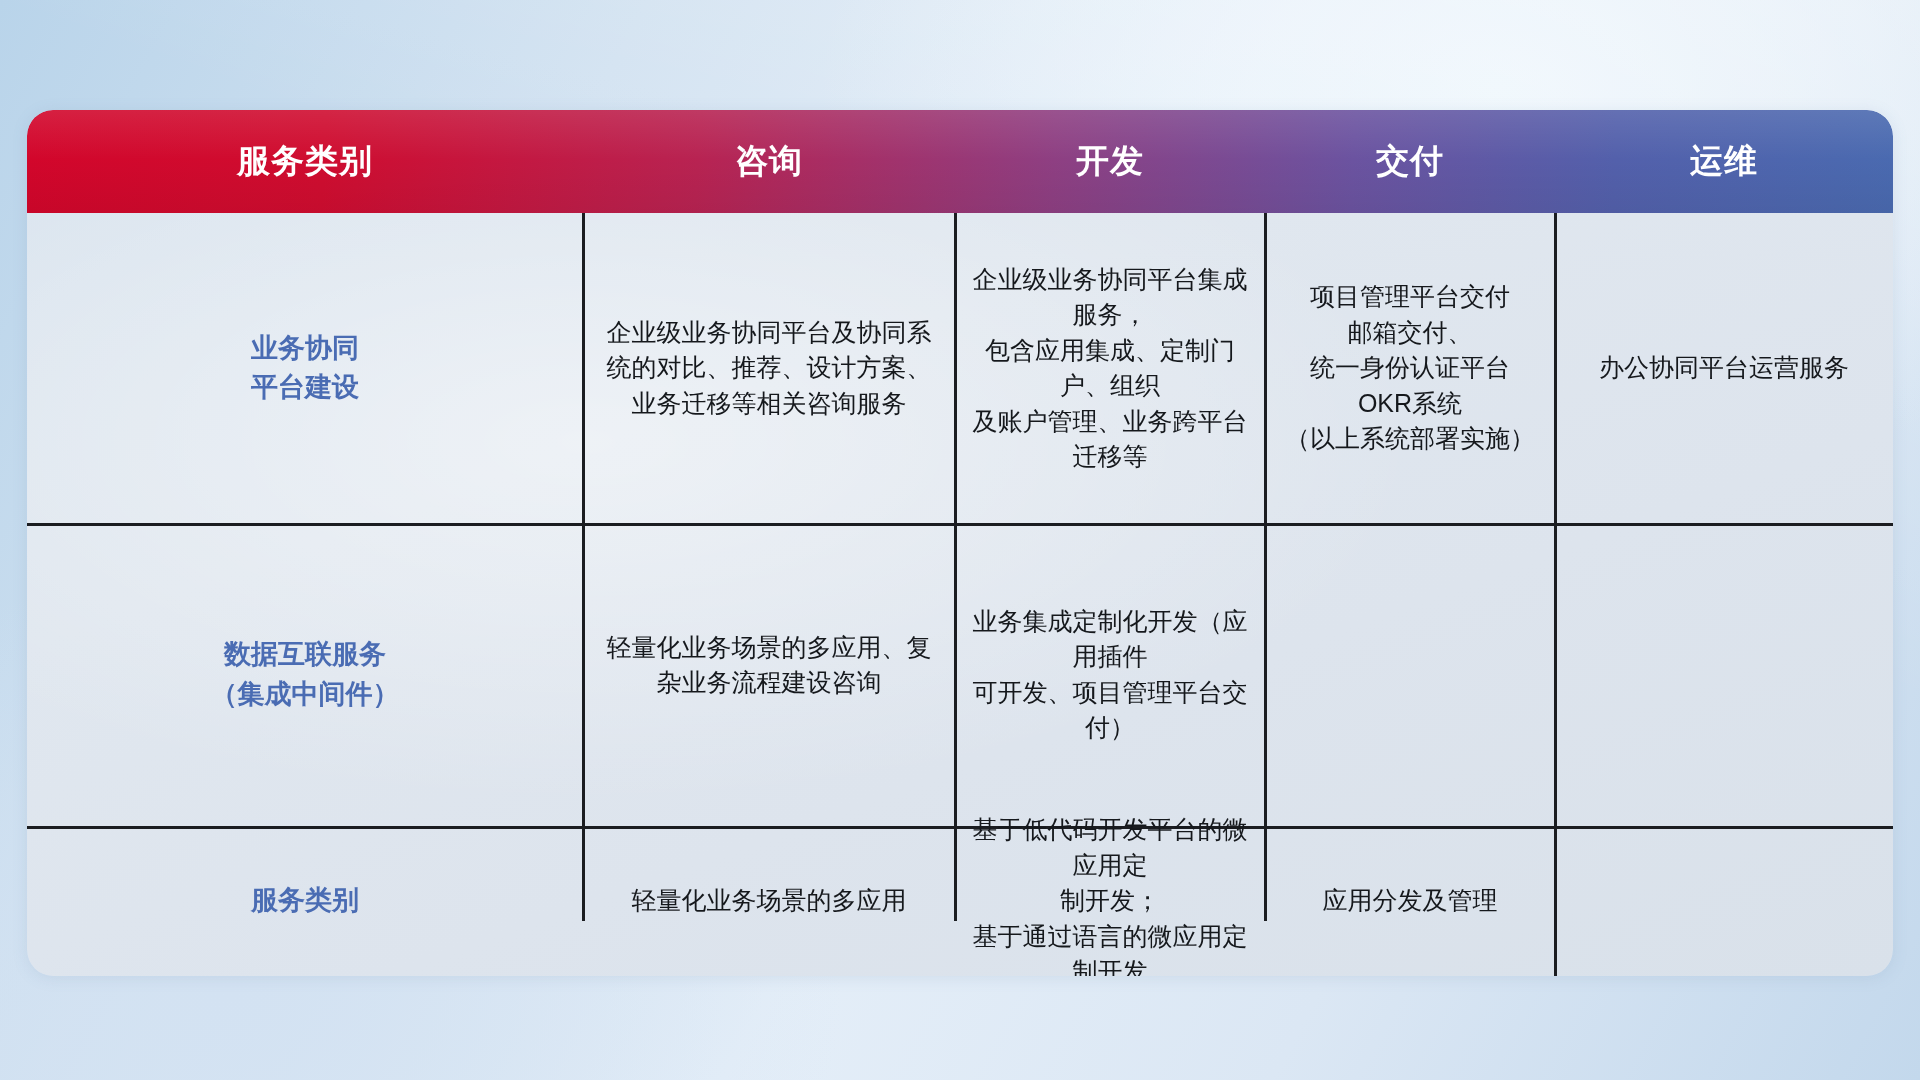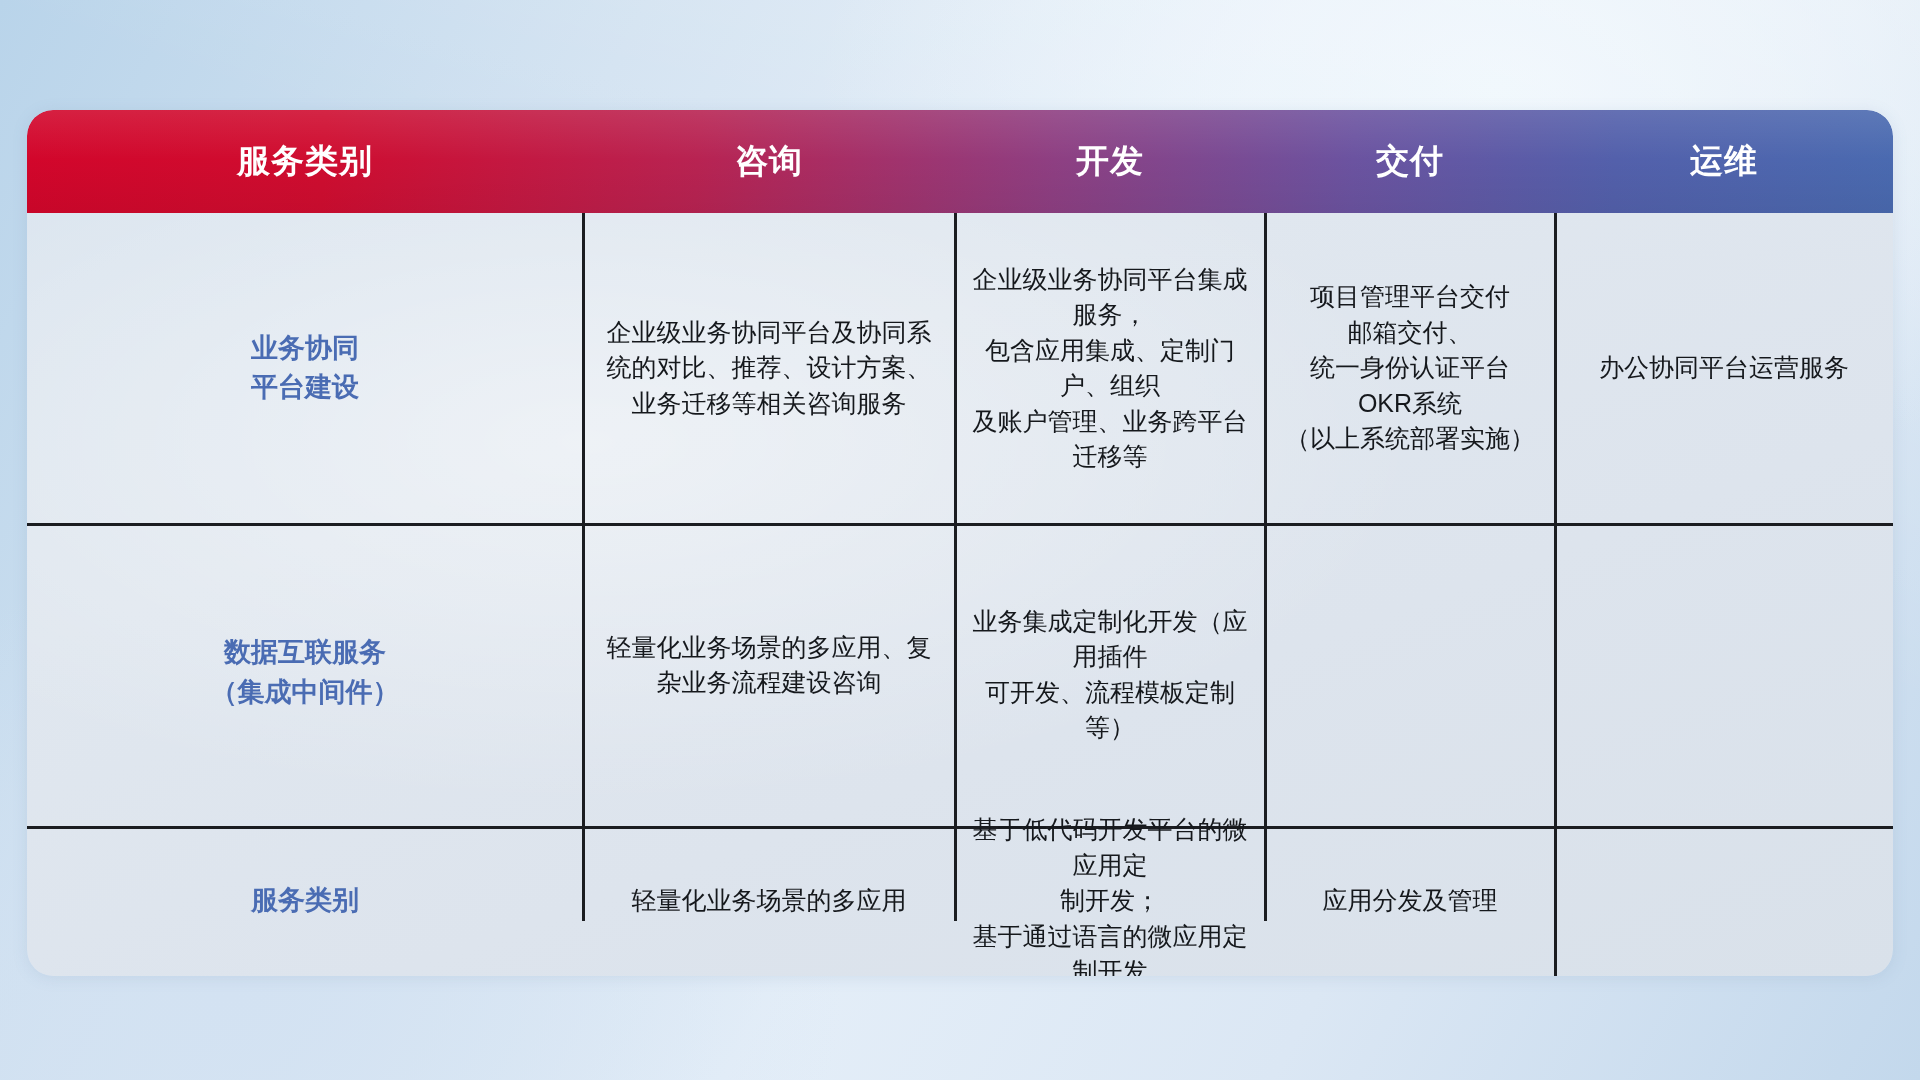--- a/index.html
+++ b/index.html
@@ -157,26 +157,26 @@
 业务迁移等相关咨询服务</div>
       <div class="cell" style="left: 928px; width: 310px; top: 0px; height: 310px;">企业级业务协同平台集成服务，
 包含应用集成、定制门户、组织
 及账户管理、业务跨平台迁移等</div>
       <div class="cell" style="left: 1238px; width: 290px; top: 0px; height: 310px;">项目管理平台交付
 邮箱交付、
 统一身份认证平台
 OKR系统
 （以上系统部署实施）</div>
       <div class="cell" style="left: 1528px; width: 338px; top: 0px; height: 310px;">办公协同平台运营服务</div>
-      <div class="cell label" style="left: 0px; width: 556px; top: 310px; height: 303px; font-family: Liberation Mono, monospace;">数据互联服务
+      <div class="cell label" style="left: 0px; width: 556px; top: 310px; height: 303px;">数据互联服务
 （集成中间件）</div>
       <div class="cell" style="left: 556px; width: 372px; top: 310px; height: 284px;">轻量化业务场景的多应用、复
 杂业务流程建设咨询</div>
       <div class="cell" style="left: 928px; width: 310px; top: 310px; height: 303px;">业务集成定制化开发（应用插件
-可开发、流程模板定制等）</div>
+可开发、项目管理平台交付）</div>
       <div class="cell label" style="left: 0px; width: 556px; top: 613px; height: 150px;">服务类别</div>
       <div class="cell" style="left: 556px; width: 372px; top: 613px; height: 150px;">轻量化业务场景的多应用</div>
       <div class="cell" style="left: 1238px; width: 290px; top: 613px; height: 150px;">应用分发及管理</div>
       <div class="cell" style="left: 928px; width: 310px; top: 613px; height: 150px;">基于低代码开发平台的微应用定
 制开发；
 基于通过语言的微应用定制开发</div>
     </div>
 
 </div>
 

